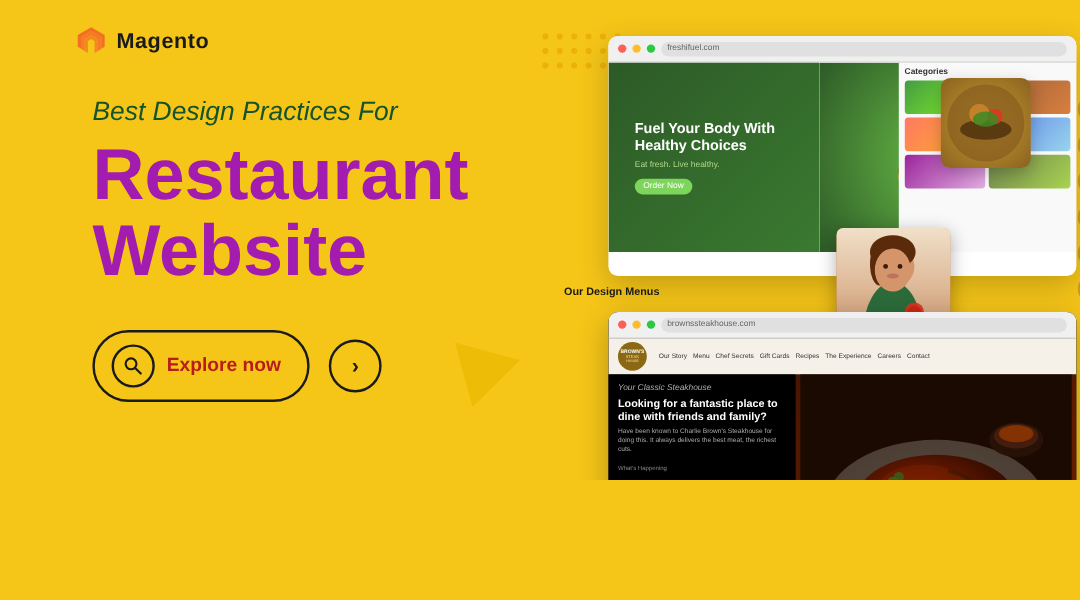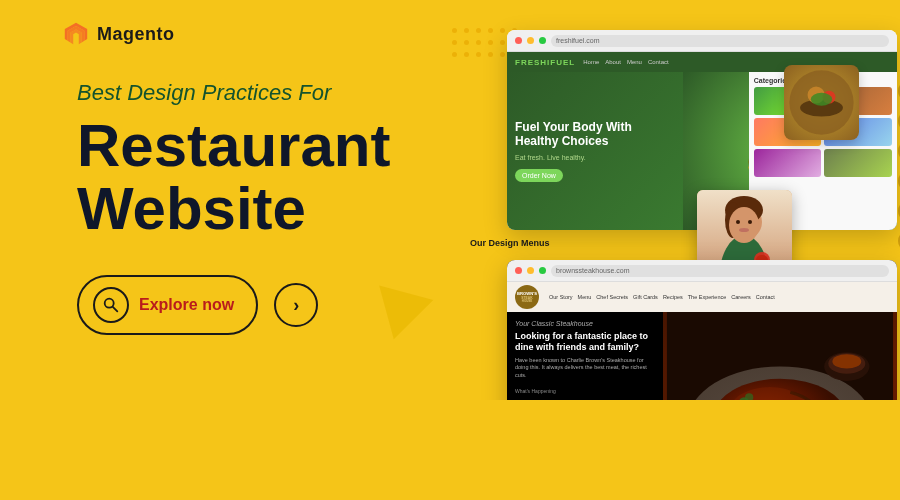--- a/index.html
+++ b/index.html
@@ -62,21 +62,21 @@
       font-size: 22px;
       font-style: italic;
       font-weight: 500;
       color: #14532d;
       margin-bottom: 8px;
     }
 
     .main-title {
       font-size: 60px;
       font-weight: 900;
-      color: #0f172a;
+      color: #a21caf;
       line-height: 1.05;
       margin-bottom: 35px;
     }
 
     
     .buttons-row {
       display: flex;
       align-items: center;
       gap: 16px;
       margin-top: 10px;
@@ -256,21 +256,21 @@
     .freshfuel-hero {
       height: 158px;
       display: flex;
       position: relative;
       overflow: hidden;
     }
 
     .freshfuel-left {
       width: 45%;
       background: linear-gradient(135deg, #2d5a27, #3a7a30);
-      padding: 10px 8px;
+      padding: 10px 22px;
       display: flex;
       flex-direction: column;
       justify-content: center;
     }
 
     .freshfuel-title {
       font-size: 12px;
       font-weight: 900;
       color: #fff;
       line-height: 1.2;
@@ -515,29 +515,20 @@
 
   <div class="screenshots-container">
 
     <div class="screenshot-top">
       <div class="browser-bar-top">
         <div class="browser-dot" style="background:#ff5f57;"></div>
         <div class="browser-dot" style="background:#ffbd2e;"></div>
         <div class="browser-dot" style="background:#28ca41;"></div>
         <div class="browser-url">
           <span style="font-size:7px; color:#666;">freshifuel.com</span>
-        </div>
-      </div>
-      <div class="freshfuel-nav">
-        <span class="freshfuel-logo-text">FRESHIFUEL</span>
-        <div class="freshfuel-nav-items">
-          <span class="freshfuel-nav-item">Home</span>
-          <span class="freshfuel-nav-item">About</span>
-          <span class="freshfuel-nav-item">Menu</span>
-          <span class="freshfuel-nav-item">Contact</span>
         </div>
       </div>
       <div class="freshfuel-hero">
         <div class="freshfuel-left">
           <div class="freshfuel-title">Fuel Your Body With Healthy Choices</div>
           <div class="freshfuel-subtitle">Eat fresh. Live healthy.</div>
           <div class="freshfuel-btn">Order Now</div>
         </div>
         <div class="freshfuel-right">
 

